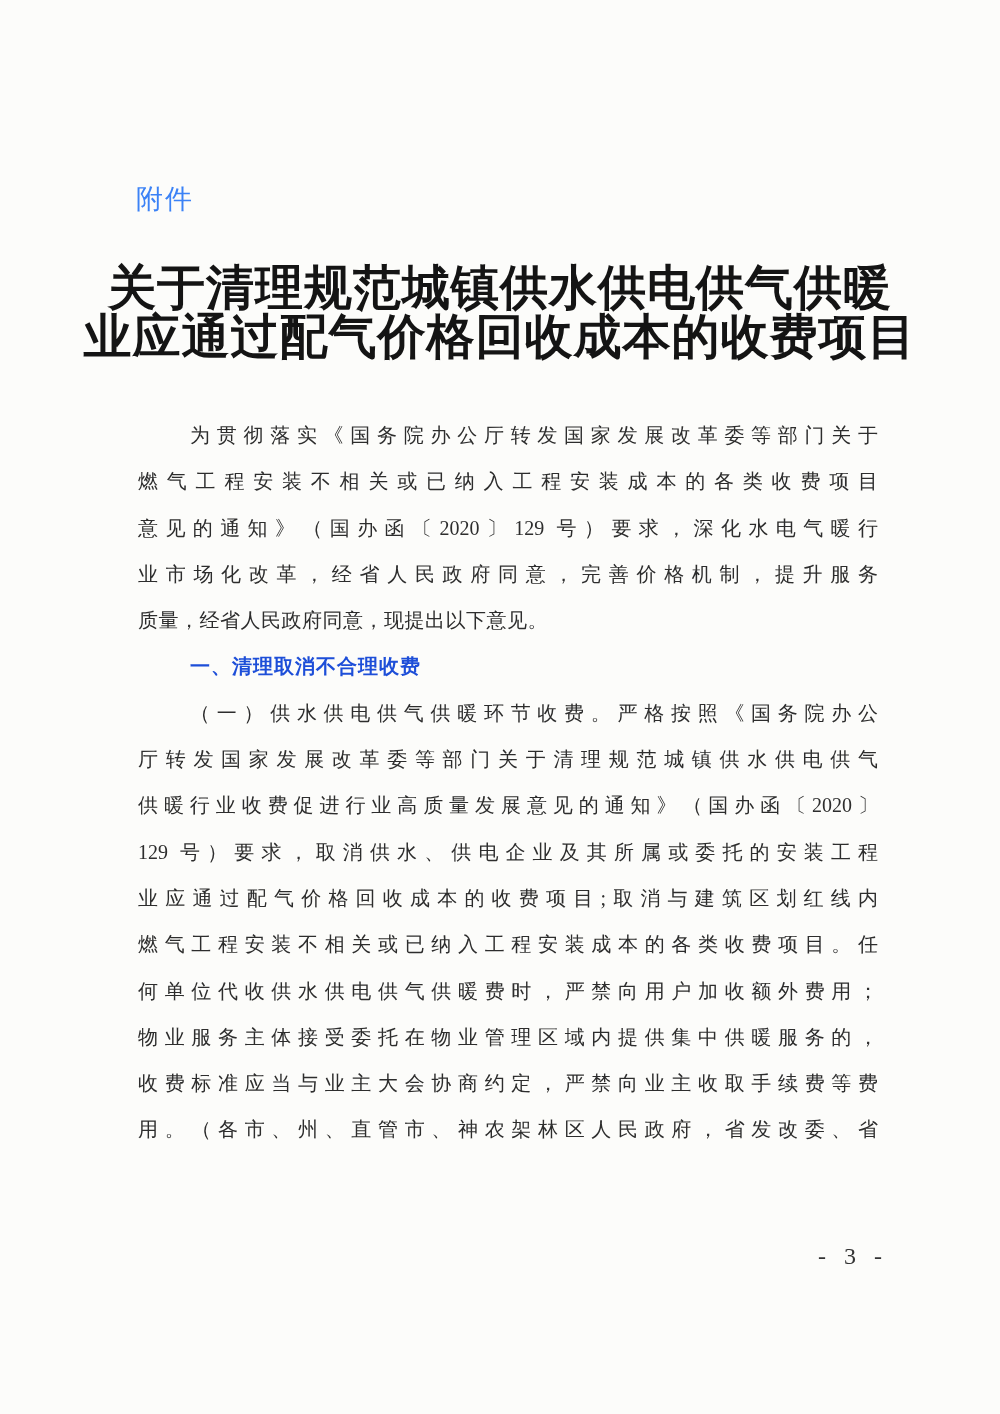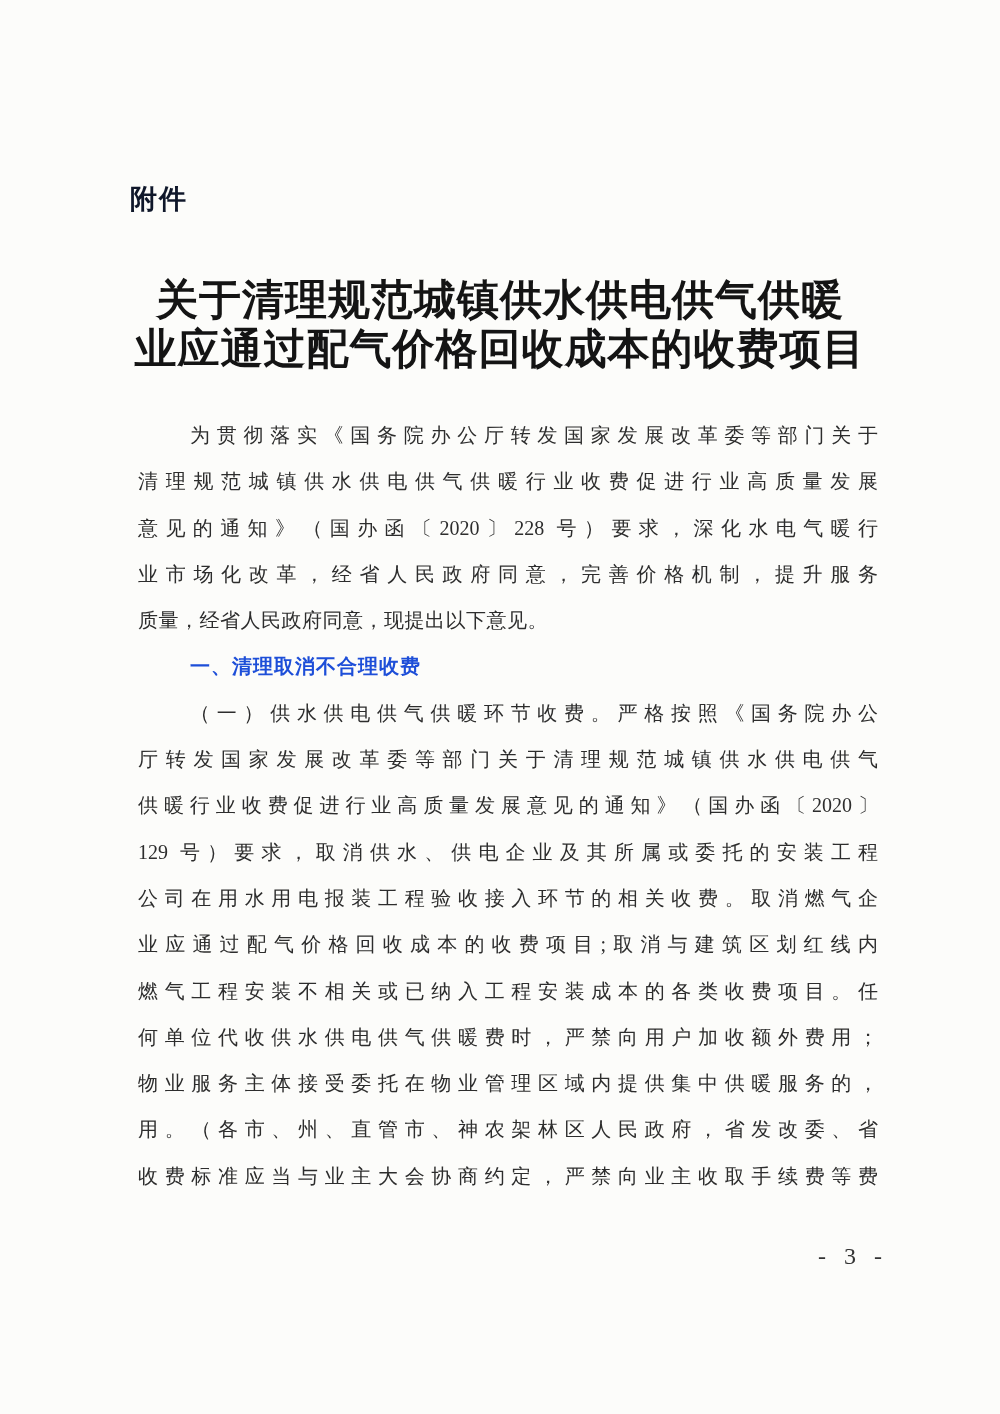--- a/index.html
+++ b/index.html
@@ -11,37 +11,37 @@
     position: relative;
     width: 1000px;
     height: 1414px;
     margin: 0 auto;
     background: #fcfcfa;
     overflow: hidden;
     font-family: "Liberation Serif", "DejaVu Serif", serif;
   }
   .attachment-label {
     position: absolute;
-    left: 130px;
+    left: 136px;
     top: 181px;
     font-size: 27px;
-    font-weight: 700;
-    color: #0f172a;
+    font-weight: 400;
+    color: #3b82f6;
     letter-spacing: 2px;
     font-family: "Liberation Sans", "DejaVu Sans", sans-serif;
   }
   .doc-title {
     position: absolute;
     left: 0;
-    top: 276px;
+    top: 263px;
     width: 100%;
     text-align: center;
     color: #141414;
     font-weight: bold;
-    font-size: 42px;
+    font-size: 48px;
     line-height: 49px;
     letter-spacing: 1px;
     font-family: "Liberation Serif", "DejaVu Serif", serif;
   }
   .doc-body {
     position: absolute;
     left: 138px;
     top: 412px;
     width: 740px;
     color: #2d2d2d;
@@ -86,33 +86,32 @@
 
   <div class="attachment-label">附件</div>
 
   <div class="doc-title">
     <div>关于清理规范城镇供水供电供气供暖</div>
     <div>业应通过配气价格回收成本的收费项目</div>
   </div>
 
   <div class="doc-body">
       <div class="line indent">为贯彻落实《国务院办公厅转发国家发展改革委等部门关于</div>
-      <div class="line">清理规范城镇供水供电供气供暖行业收费促进行业高质量发展</div>
-      <div class="line">意见的通知》（国办函〔2020〕228 号）要求，深化水电气暖行</div>
+      <div class="line">燃气工程安装不相关或已纳入工程安装成本的各类收费项目</div>
+      <div class="line">意见的通知》（国办函〔2020〕129 号）要求，深化水电气暖行</div>
       <div class="line">业市场化改革，经省人民政府同意，完善价格机制，提升服务</div>
       <div class="line no-fill">质量，经省人民政府同意，现提出以下意见。</div>
       <div class="line heading indent no-fill">一、清理取消不合理收费</div>
       <div class="line indent">（一）供水供电供气供暖环节收费。严格按照《国务院办公</div>
       <div class="line">厅转发国家发展改革委等部门关于清理规范城镇供水供电供气</div>
       <div class="line">供暖行业收费促进行业高质量发展意见的通知》（国办函〔2020〕</div>
       <div class="line">129 号）要求，取消供水、供电企业及其所属或委托的安装工程</div>
-      <div class="line">公司在用水用电报装工程验收接入环节的相关收费。取消燃气企</div>
       <div class="line">业应通过配气价格回收成本的收费项目;取消与建筑区划红线内</div>
       <div class="line">燃气工程安装不相关或已纳入工程安装成本的各类收费项目。任</div>
       <div class="line">何单位代收供水供电供气供暖费时，严禁向用户加收额外费用；</div>
       <div class="line">物业服务主体接受委托在物业管理区域内提供集中供暖服务的，</div>
+      <div class="line">收费标准应当与业主大会协商约定，严禁向业主收取手续费等费</div>
       <div class="line">用。（各市、州、直管市、神农架林区人民政府，省发改委、省</div>
-      <div class="line">收费标准应当与业主大会协商约定，严禁向业主收取手续费等费</div>
     </div>
 
   <div class="page-number">- 3 -</div>
 
 </div>
 
 </body></html>

